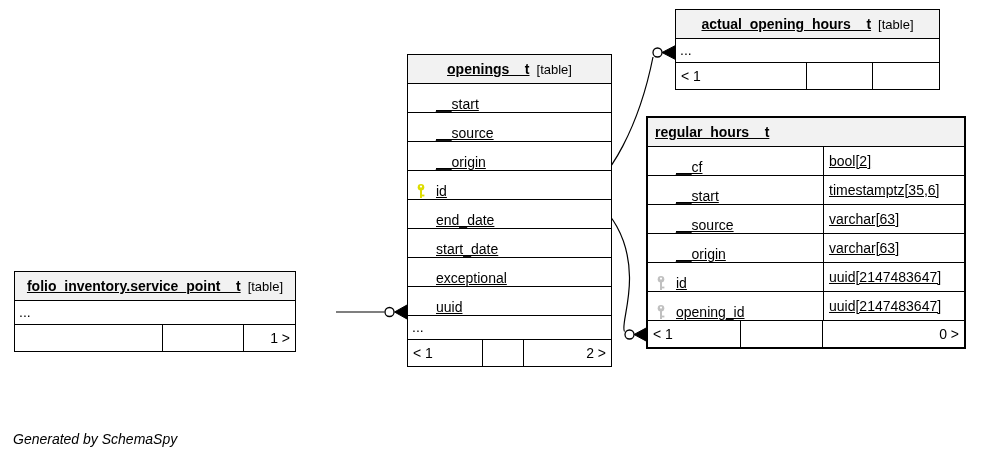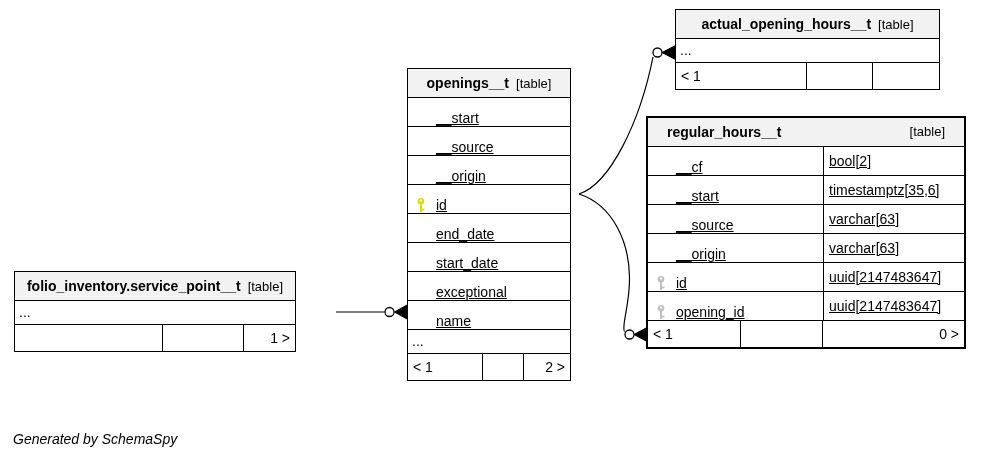--- a/index.html
+++ b/index.html
@@ -11,22 +11,22 @@
   .tbl {
     position:absolute; z-index:1; background:#fff; border:1px solid #000;
     box-sizing:border-box; font-size:14px;
   }
   .tbl.main { border:2.5px solid #000; }
   .thead {
     background:#f2f2f2; border-bottom:1px solid #000; height:28px;
     line-height:28px; padding:0 6px; white-space:nowrap; overflow:hidden;
   }
   .thead.center { text-align:center; }
-  .thead.split { display:flex; justify-content:space-between; padding:0 19px; }
-  .tname { font-weight:bold; }
+  .thead.split { display:flex; justify-content:space-between; padding:0 7px;flex-direction:column; }
+  .tname { font-weight:bold;text-decoration:underline; }
   .thead.center .ttag { margin-left:7px; }
   .ttag { font-size:13px; }
   .col-row {
     display:flex; align-items:flex-end; border-bottom:1px solid #000;
     height:28px; box-sizing:content-box;text-decoration:underline;
   }
   .name-cell { position:relative; padding-left:28px; flex:1; box-sizing:border-box; white-space:nowrap; }
   .main .name-cell { flex:0 0 175px; }
   .type-cell { flex:1; border-left:1px solid #000; align-self:stretch; line-height:28px; padding:0 4px 0 5px; box-sizing:border-box; white-space:nowrap; }
   .key-icon { position:absolute; left:8px; top:50%; transform:translateY(-50%); width:10px; height:16px; }
@@ -65,21 +65,21 @@
     <span class="tname">actual_opening_hours__t</span><span class="ttag">[table]</span>
   </div>
   <div class="ellipsis">...</div>
   <div class="tfoot">
     <div class="fcell" style="width:131px;">&lt; 1</div>
     <div class="fcell" style="width:66px;"></div>
     <div class="fcell grow"></div>
   </div>
 </div>
 
-<div class="tbl" style="left:407px;top:68px;width:164px;">
+<div class="tbl" style="left:407px;top:54px;width:205px;">
   <div class="thead center">
     <span class="tname">openings__t</span><span class="ttag">[table]</span>
   </div>
   <div>
       <div class="col-row">
         <div class="cell name-cell"><span>__start</span></div>
       </div>
       <div class="col-row">
         <div class="cell name-cell"><span>__source</span></div>
       </div>
@@ -97,21 +97,21 @@
       <div class="col-row">
         <div class="cell name-cell"><span>end_date</span></div>
       </div>
       <div class="col-row">
         <div class="cell name-cell"><span>start_date</span></div>
       </div>
       <div class="col-row">
         <div class="cell name-cell"><span>exceptional</span></div>
       </div>
       <div class="col-row">
-        <div class="cell name-cell"><span>name</span></div>
+        <div class="cell name-cell"><span>uuid</span></div>
       </div>
     </div>
   <div class="ellipsis">...</div>
   <div class="tfoot">
     <div class="fcell" style="width:75px;">&lt; 1</div>
     <div class="fcell" style="width:41px;"></div>
     <div class="fcell grow">2 &gt;</div>
   </div>
 </div>
 

